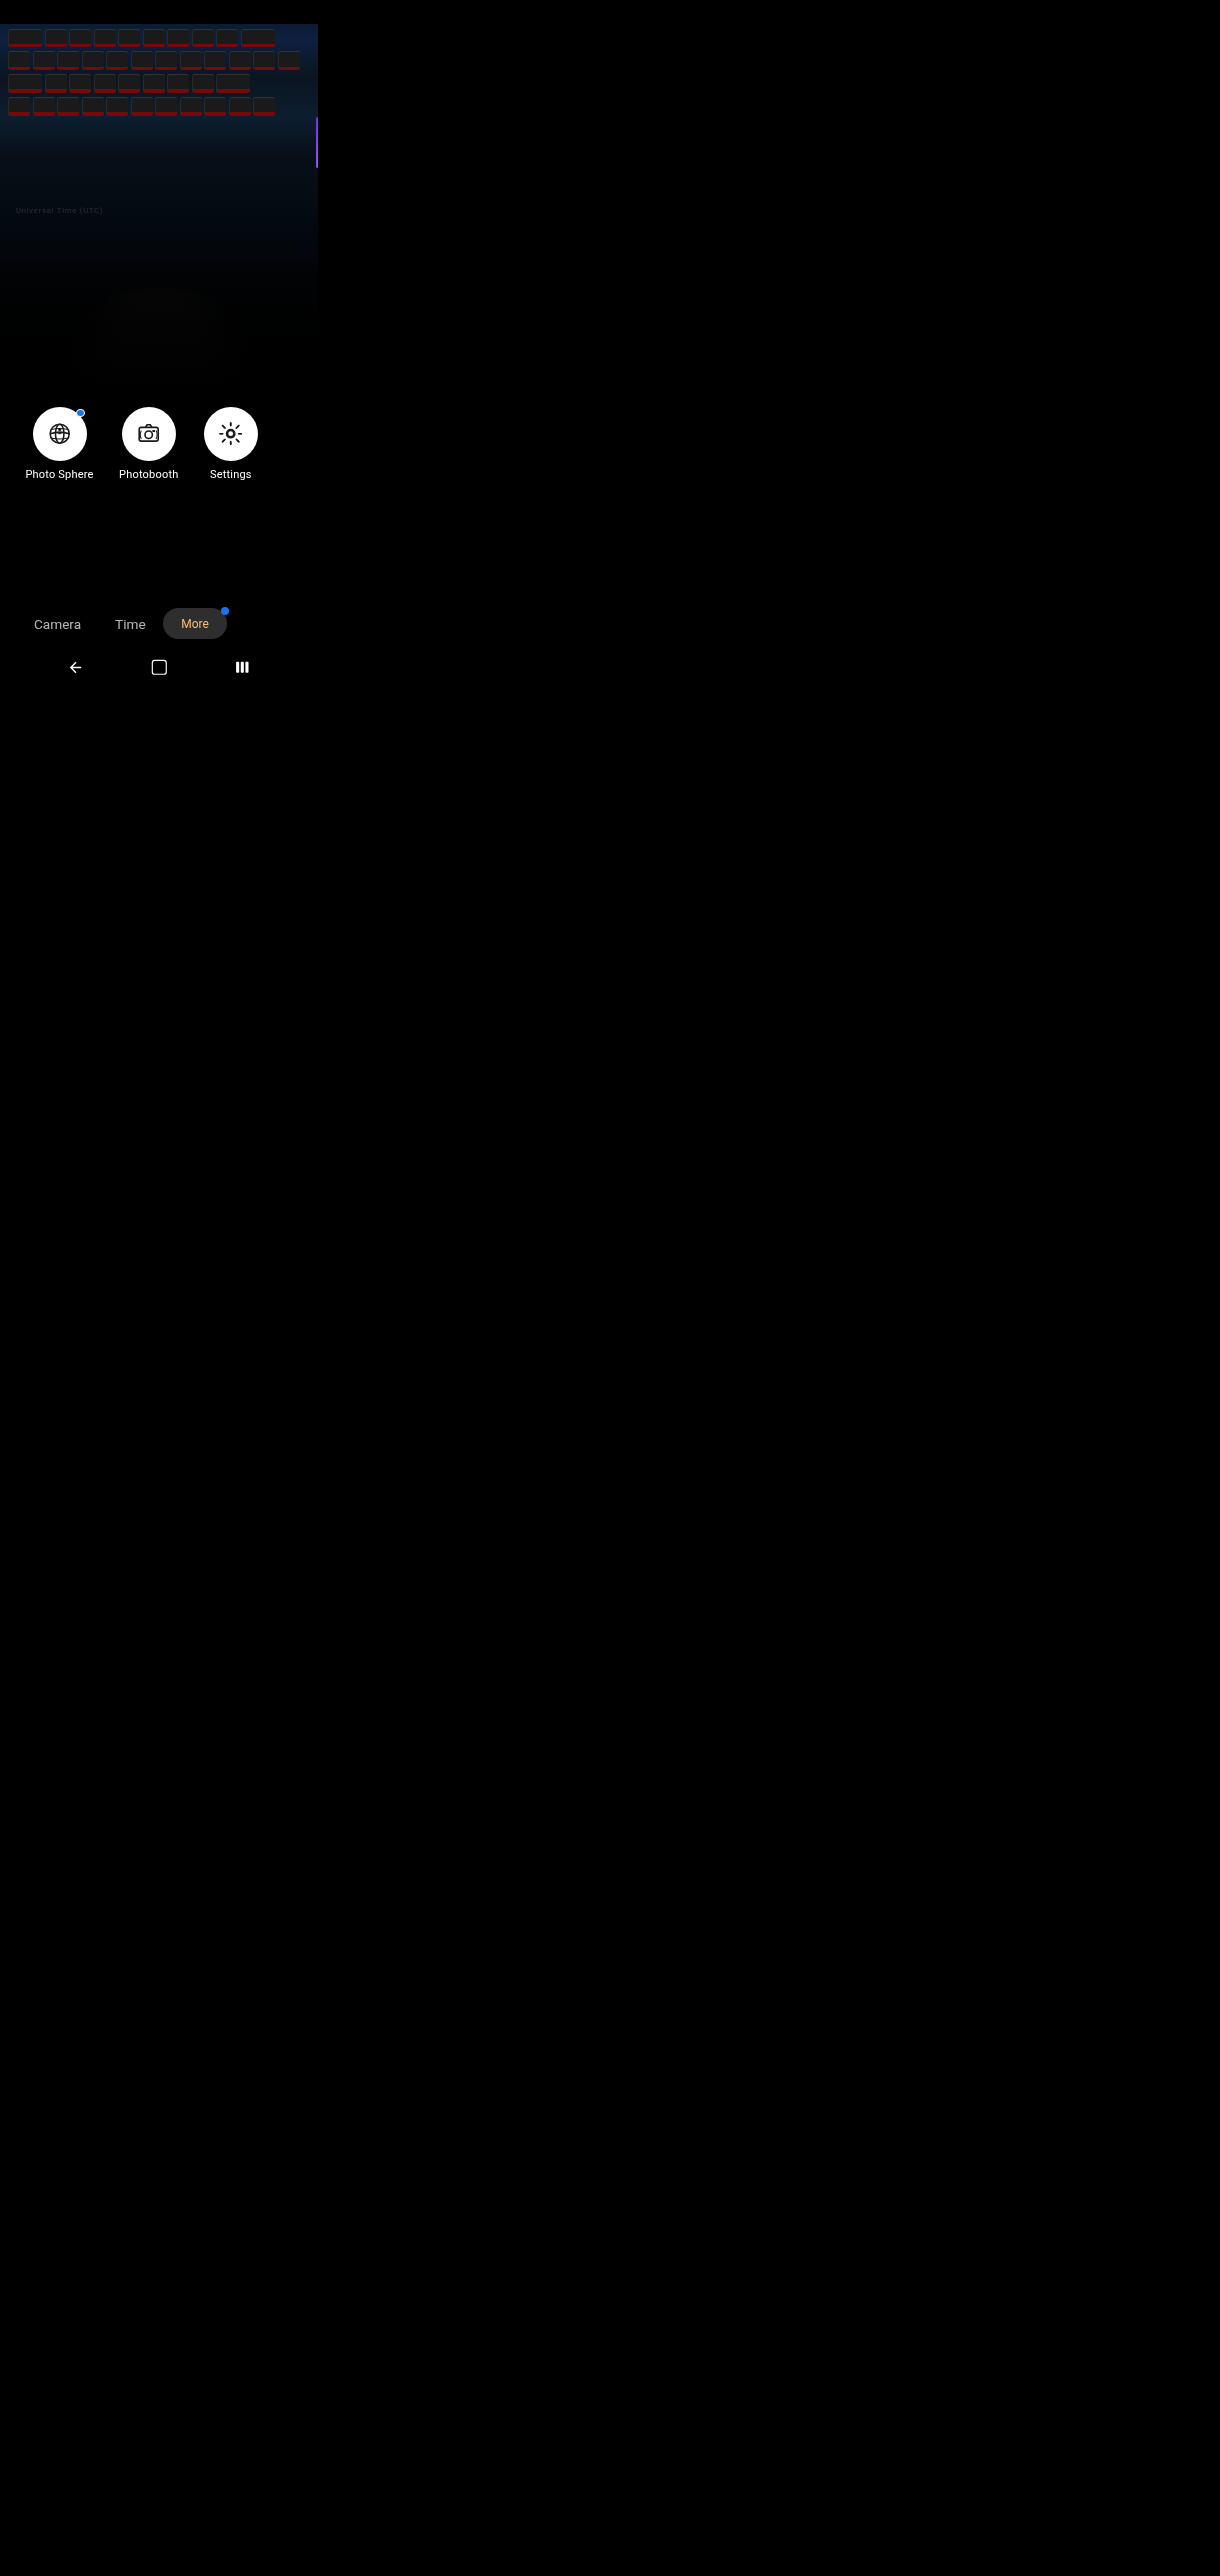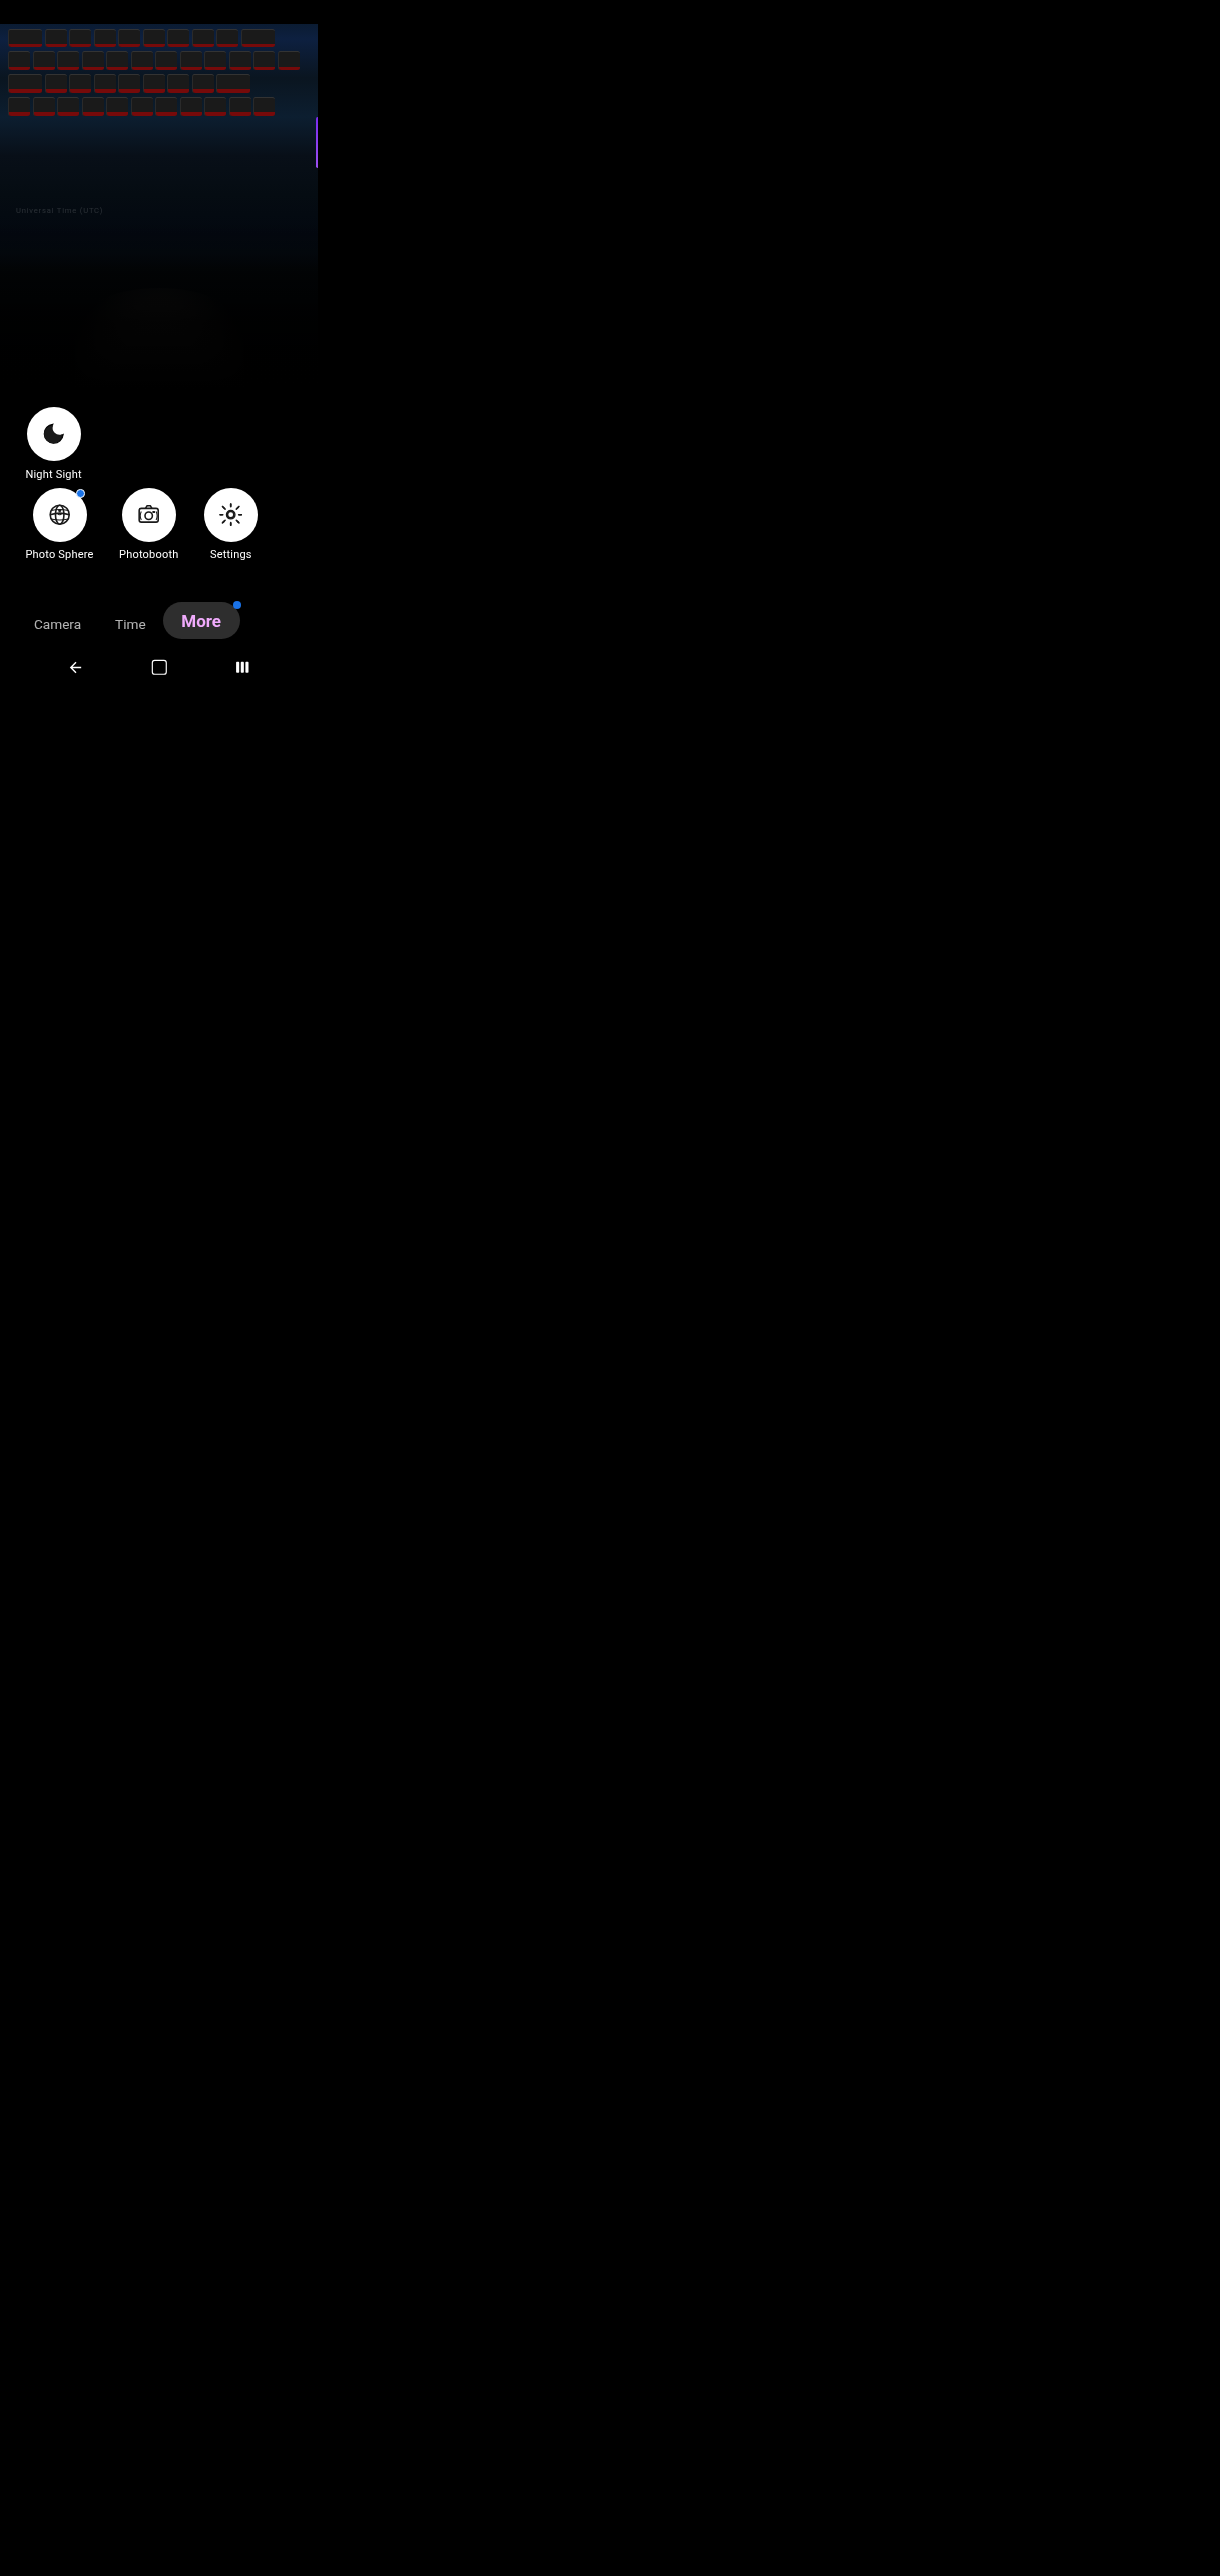--- a/index.html
+++ b/index.html
@@ -206,23 +206,23 @@
       font-weight: 400;
       cursor: pointer;
       border-radius: 25.4px;
       position: relative;
     }
 
     .tab-active-pill {
       background: rgba(255,255,255,0.18);
       border-radius: 25.4px;
       padding: 8.5px 18.6px;
-      color: #f0abfc;
-      font-size: 17px;
-      font-weight: 700;
+      color: #fdba74;
+      font-size: 12px;
+      font-weight: 400;
       position: relative;
       cursor: pointer;
     }
 
     .tab-blue-dot {
       position: absolute;
       top: -1.7px;
       right: -1.7px;
       width: 8.5px;
       height: 8.5px;
@@ -359,32 +359,20 @@
 
       <div class="accent-bar"></div>
 
       <div class="viewfinder-bottom-gradient"></div>
     </div>
   </div>
 
   <div class="content-area">
     <div class="modes-grid">
 
-      <div class="modes-row">
-        <div class="mode-item">
-          <div class="mode-icon-circle">
-
-            <svg viewBox="0 0 24 24" fill="none">
-              <path d="M21 12.79A9 9 0 1 1 11.21 3 7 7 0 0 0 21 12.79z" fill="#000" stroke="#000" stroke-width="1"></path>
-              <path d="M20 12.5A8.5 8.5 0 1 1 11.5 4 6.5 6.5 0 0 0 20 12.5z" fill="#1a1a1a"></path>
-            </svg>
-          </div>
-          <span class="mode-label">Night Sight</span>
-        </div>
-      </div>
 
       <div class="modes-row">
 
         <div class="mode-item">
           <div class="mode-icon-circle">
             <div class="blue-dot"></div>
 
             <svg viewBox="0 0 24 24" fill="none">
               <circle cx="12" cy="12" r="9" stroke="#1a1a1a" stroke-width="1.5" fill="none"></circle>
               <ellipse cx="12" cy="12" rx="4" ry="9" stroke="#1a1a1a" stroke-width="1.5" fill="none"></ellipse>

